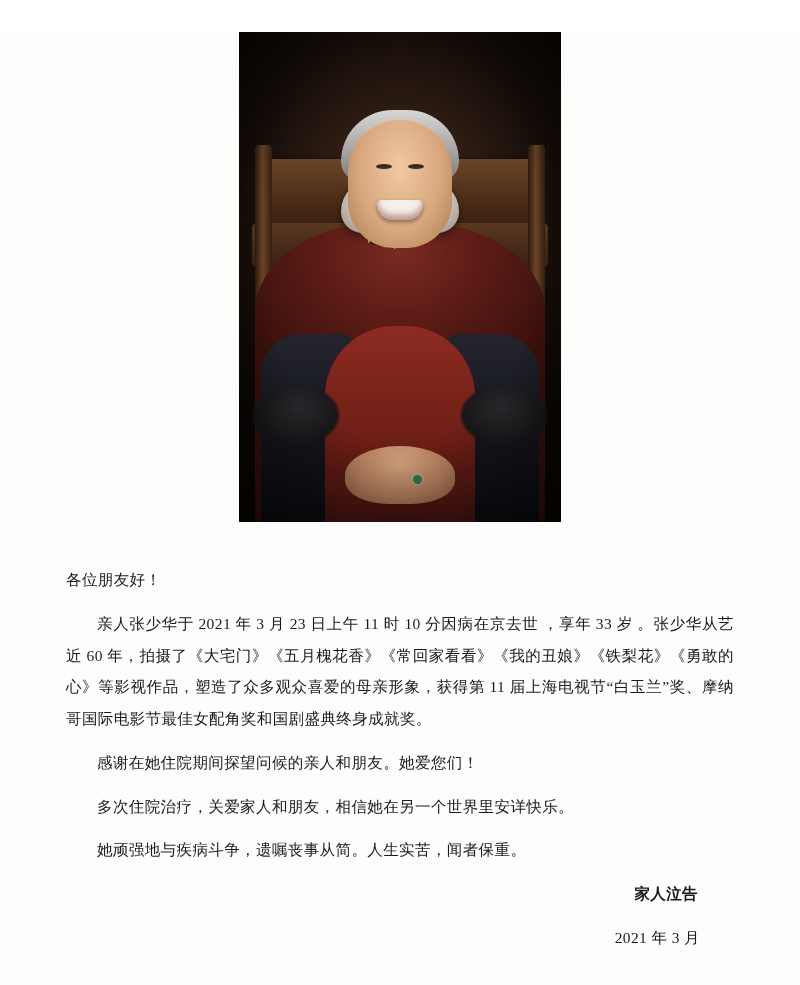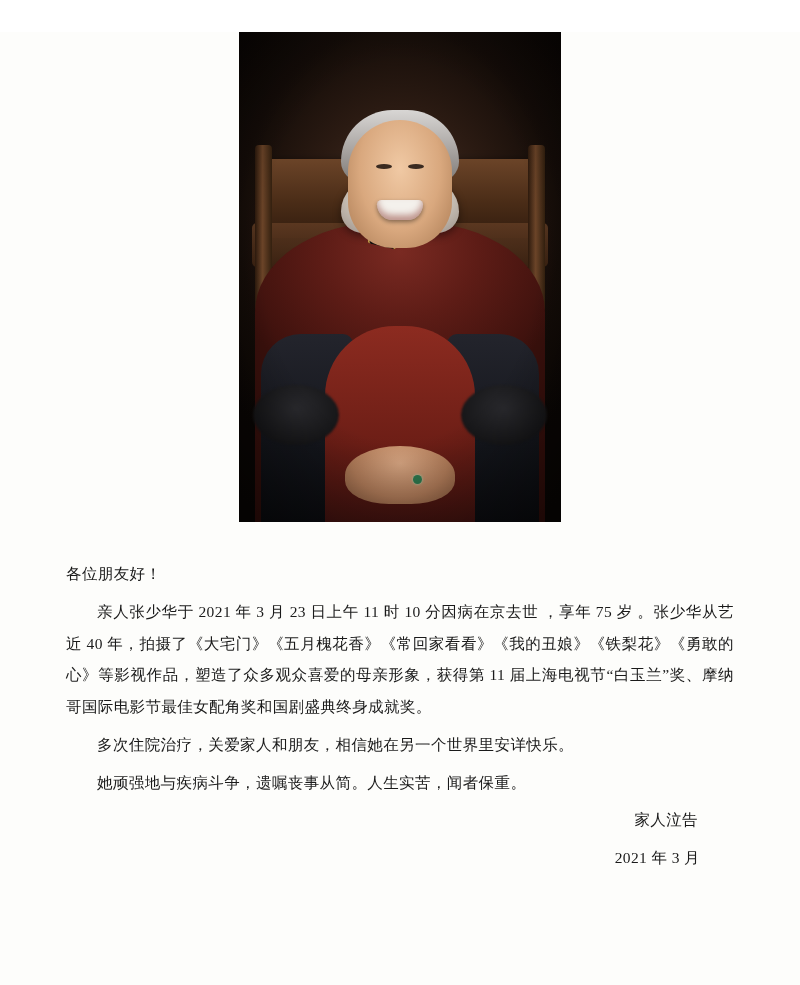--- a/index.html
+++ b/index.html
@@ -213,27 +213,28 @@
 
   
   .letter {
     padding: 30px 66px 0 66px;
     font-size: 15.5px;
     line-height: 2.05;
     letter-spacing: .4px;
     text-align: justify;
   }
   .letter p {
-    margin: 6px 0 2px 0;
+    margin: 12px 0 2px 0;
   }
   .p-indent { text-indent: 2em; }
   .sign {
     margin-top: 6px;
     text-align: right;
     padding-right: 36px;
+    font-weight: bold;
   }
   .date {
     text-align: right;
     padding-right: 34px;
     margin-top: 2px;
   }
 </style>
 </head>
 <body>
 
@@ -261,20 +262,21 @@
       <div class="eye-r"></div>
       <div class="smile"></div>
       <div class="hands"></div>
       <div class="ring"></div>
       <div class="vignette"></div>
     </div>
   </div>
 
   <div class="letter">
     <p>各位朋友好！</p>
-    <p class="p-indent">亲人张少华于 2021 年 3 月 23 日上午 11 时 10 分因病在京去世 ，享年 75 岁 。张少华从艺近 40 年，拍摄了《大宅门》《五月槐花香》《常回家看看》《我的丑娘》《铁梨花》《勇敢的心》等影视作品，塑造了众多观众喜爱的母亲形象，获得第 11 届上海电视节“白玉兰”奖、摩纳哥国际电影节最佳女配角奖和国剧盛典终身成就奖。</p>
+    <p class="p-indent">亲人张少华于 2021 年 3 月 23 日上午 11 时 10 分因病在京去世 ，享年 33 岁 。张少华从艺近 60 年，拍摄了《大宅门》《五月槐花香》《常回家看看》《我的丑娘》《铁梨花》《勇敢的心》等影视作品，塑造了众多观众喜爱的母亲形象，获得第 11 届上海电视节“白玉兰”奖、摩纳哥国际电影节最佳女配角奖和国剧盛典终身成就奖。</p>
+    <p class="p-indent">感谢在她住院期间探望问候的亲人和朋友。她爱您们！</p>
     <p class="p-indent">多次住院治疗，关爱家人和朋友，相信她在另一个世界里安详快乐。</p>
     <p class="p-indent">她顽强地与疾病斗争，遗嘱丧事从简。人生实苦，闻者保重。</p>
     <p class="sign">家人泣告</p>
     <p class="date">2021 年 3 月</p>
   </div>
 
 </div>
 
 </body></html>

